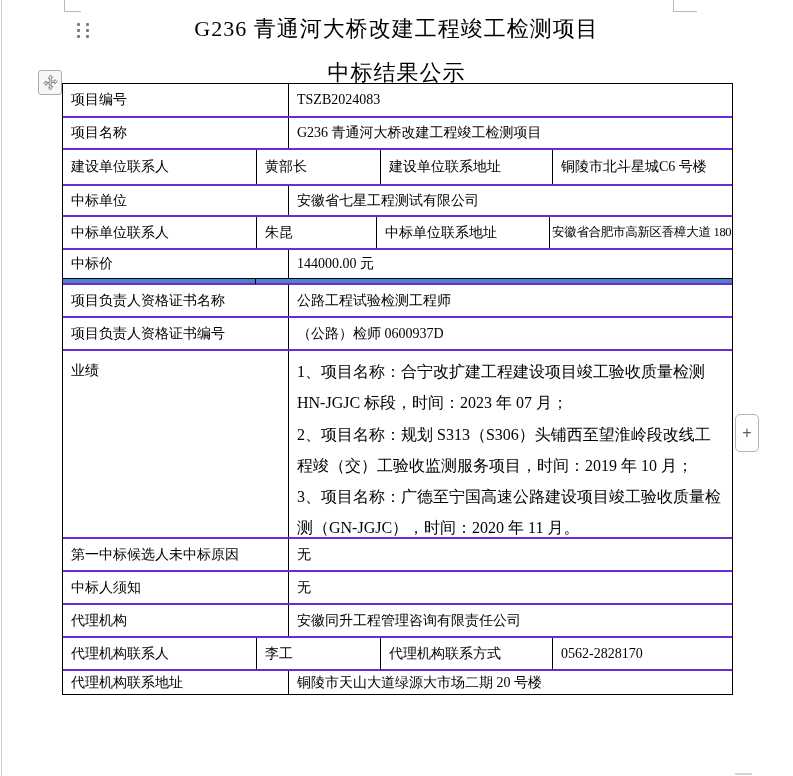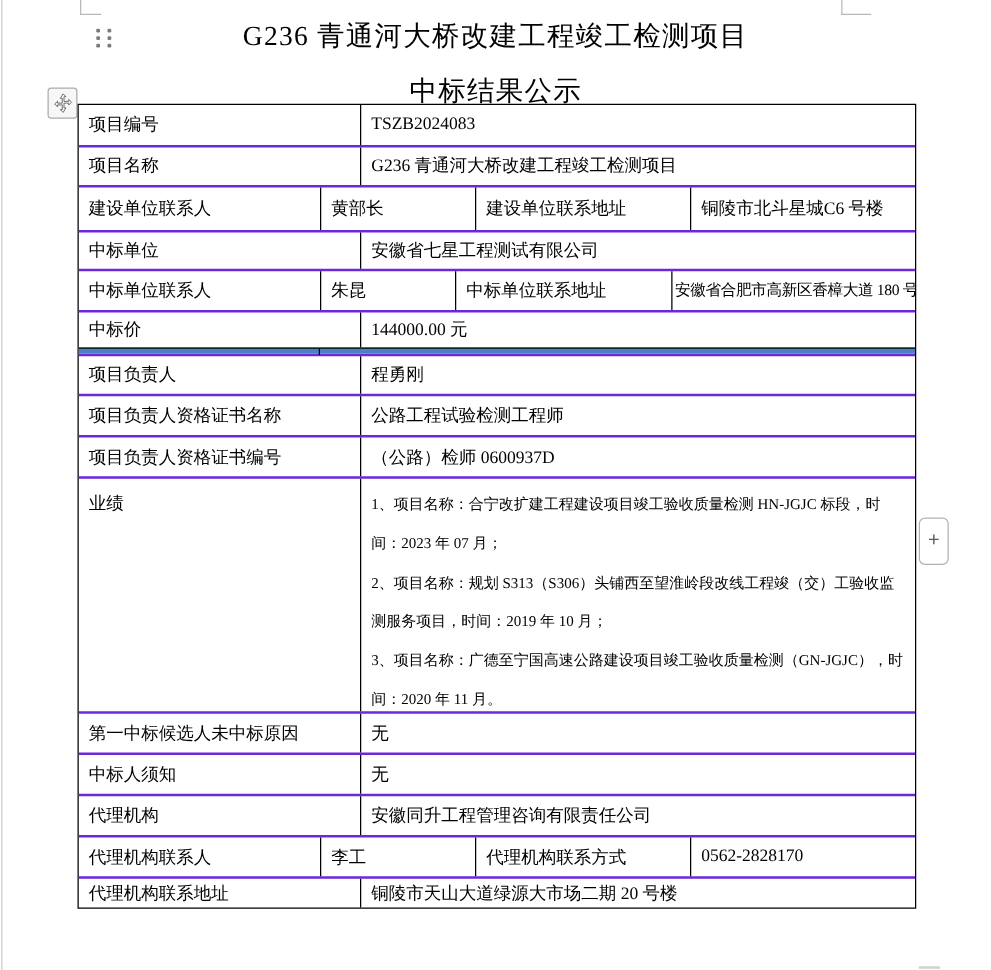--- a/index.html
+++ b/index.html
@@ -37,33 +37,33 @@
   .row { display:flex; border-top:2px solid #6d28d9; align-items:stretch; }
   .row:first-child { border-top:none; }
   .c { display:flex; align-items:center; padding-left:8px; font-size:14px;
        border-left:1px solid #000; overflow:hidden; white-space:nowrap; }
   .c:first-child { border-left:none; }
   .lab { width:193px; flex:0 0 193px; }
   .val { flex:1 1 auto;margin-left:32px; }
   .w124 { width:124px; flex:0 0 124px; }
   .w140 { width:140px; flex:0 0 140px; }
   .w108 { width:108px; flex:0 0 108px; }
-  .w141 { width:141px; flex:0 0 141px; }
+  .w141 { width:141px; flex:0 0 141px;margin-left:12px; }
   .small { font-size:12.5px; padding-left:2px; letter-spacing:-0.3px; }
   .h32{height:32px} .h33{height:33px} .h36{height:36px} .h31{height:31px}
   .h30{height:30px} .h188{height:188px} .h25{height:25px}
 
   
   .blue-divider { position:relative; height:5px; background:#4a83c5;
                   border-top:1px solid #000; }
   .blue-divider .vline { position:absolute; left:192px; top:0; width:1px; height:5px; background:#000; }
 
   .perf { align-items:flex-start !important; white-space:normal !important; }
   .perf-inner { padding-top:5px; padding-right:6px; }
-  .perf-inner div { line-height:31.3px; font-size:12px; }
+  .perf-inner div { line-height:31.3px; font-size:16px; }
 
   
   .plus-btn { position:absolute; left:735px; top:414px; width:24px; height:38px;
               background:#ffffff; border:1px solid #b3b3b3; border-radius:5px;
               display:flex; align-items:center; justify-content:center;
               font-size:16px; color:#5c5c5c; cursor:pointer;
               font-family:"Liberation Sans","DejaVu Sans",sans-serif; }
 
   .shadow-line { position:absolute; left:735px; top:773px; width:17px; height:2px; background:#d2d2d2; }
 </style>
@@ -126,24 +126,20 @@
 
   <div class="row h30">
     <div class="c lab">中标价</div>
     <div class="c val">144000.00 元</div>
   </div>
 
   <div class="blue-divider">
     <div class="vline"></div>
   </div>
 
-  <div class="row h32">
-    <div class="c lab">项目负责人</div>
-    <div class="c val">程勇刚</div>
-  </div>
 
   <div class="row h33">
     <div class="c lab">项目负责人资格证书名称</div>
     <div class="c val">公路工程试验检测工程师</div>
   </div>
 
   <div class="row h33">
     <div class="c lab">项目负责人资格证书编号</div>
     <div class="c val">（公路）检师 0600937D</div>
   </div>

